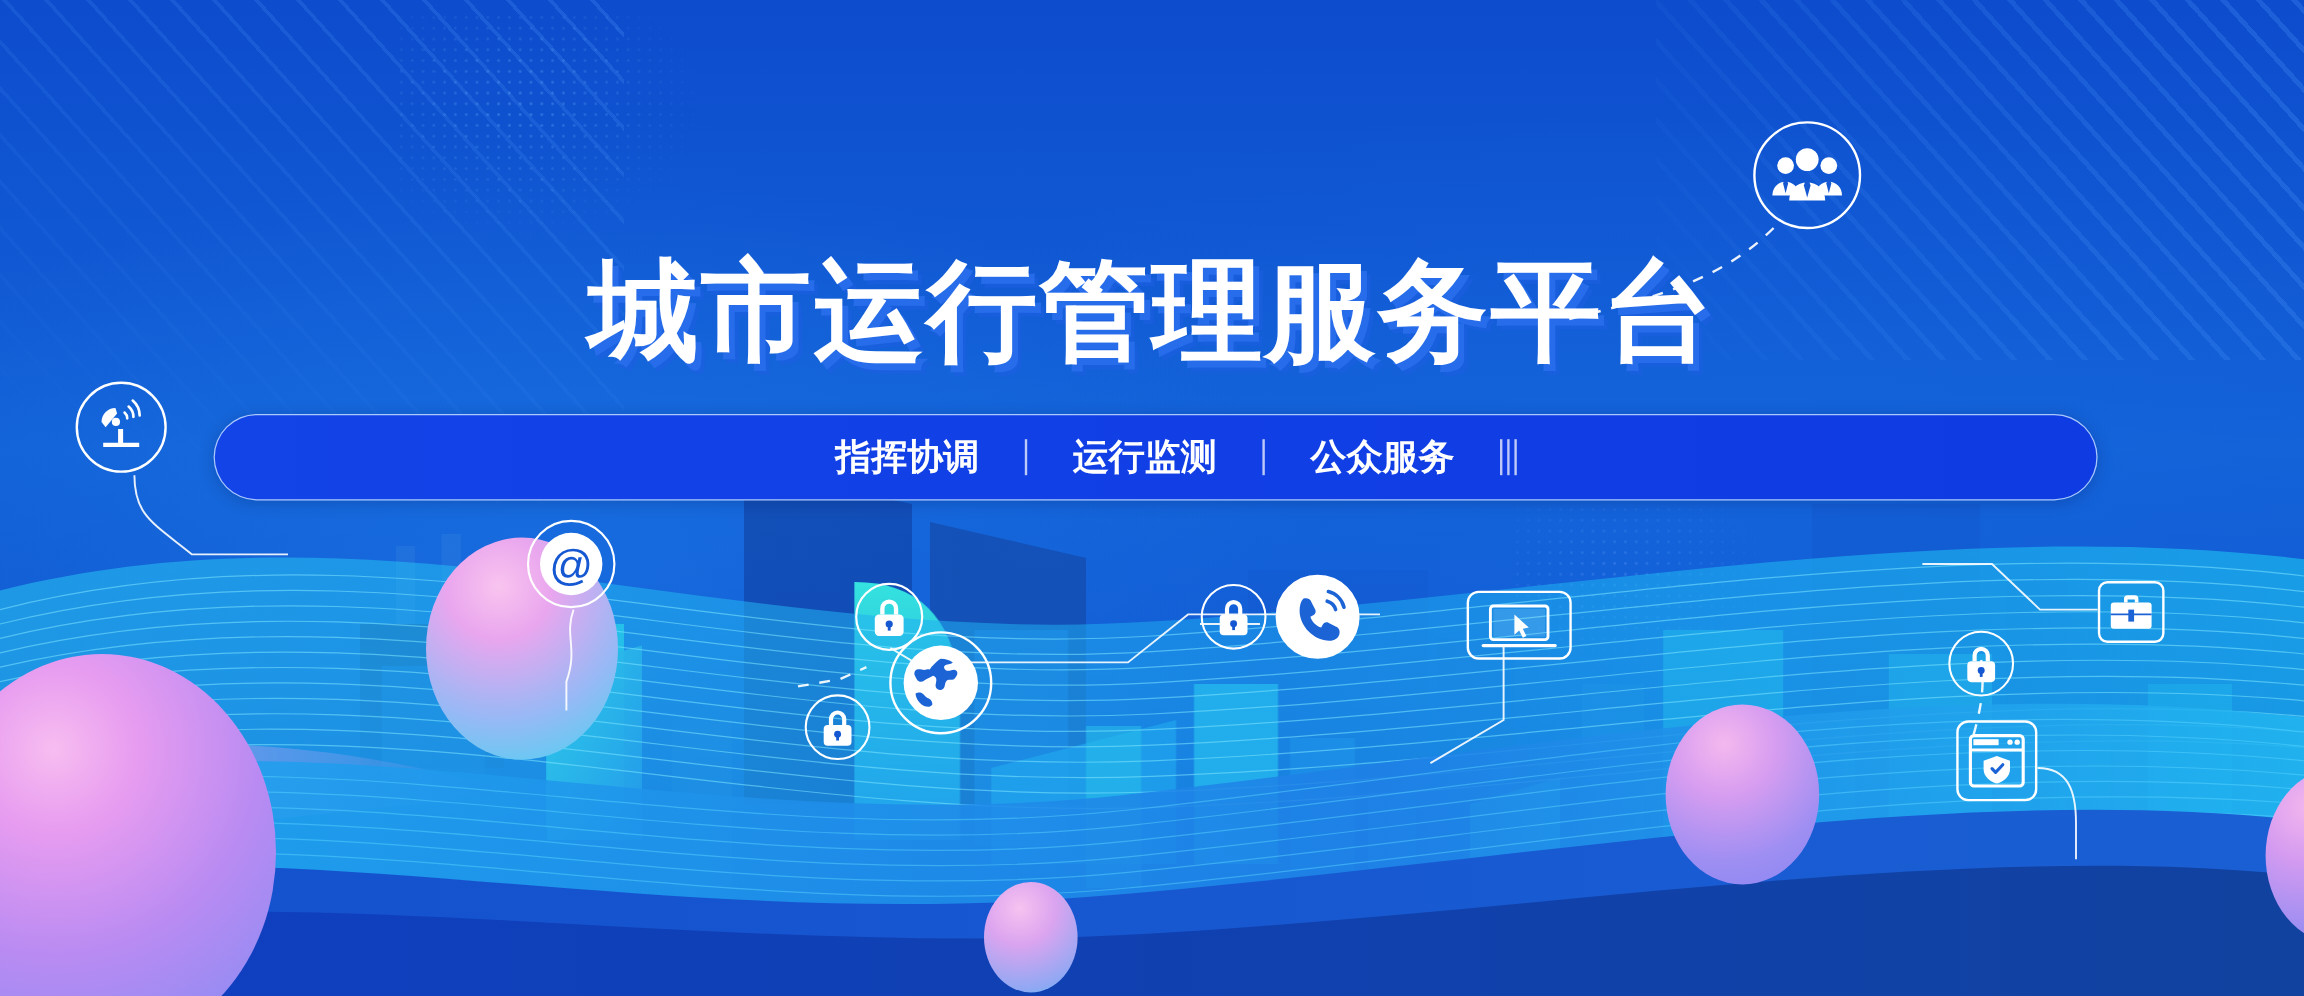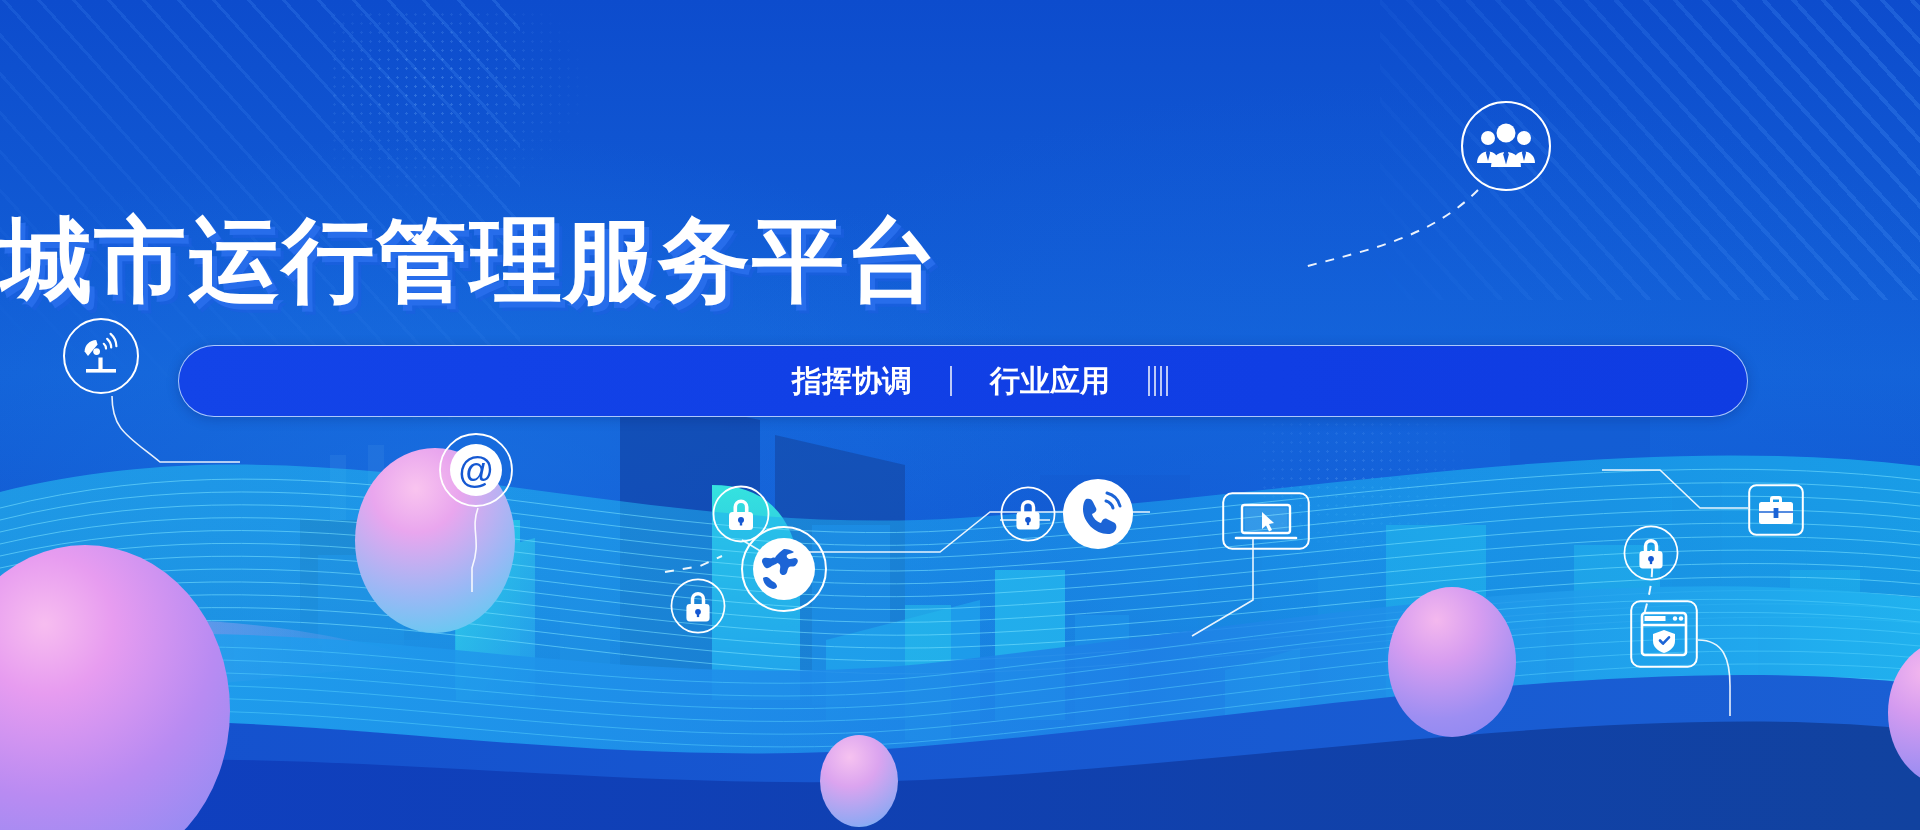--- a/index.html
+++ b/index.html
@@ -30,21 +30,21 @@
   }
   .dots{position:absolute;top:10px;left:330px;width:260px;height:190px;opacity:.35;
     background-image:radial-gradient(rgba(130,190,255,.9) 1px, transparent 1.3px);
     background-size:9px 9px;
     -webkit-mask-image:radial-gradient(ellipse at 40% 40%,#000 0%,transparent 72%);
     mask-image:radial-gradient(ellipse at 40% 40%,#000 0%,transparent 72%);
   }
   .dots.b{left:1260px;top:420px;width:220px;height:150px;opacity:.25;}
 
   
-  .title-wrap{position:absolute;left:0;right:0;top:150px;z-index:30;}
+  .title-wrap{position:absolute;left:0;right:0;top:150px;text-align:center;z-index:30;}
   .title{
     display:inline-block;color:#ffffff;font-size:92px;font-weight:700;letter-spacing:2px;
     line-height:1.06;
     text-shadow:
       5px 6px 0 rgba(40,110,235,.95),
       8px 9px 0 rgba(30,95,225,.55);
     font-family:"Liberation Sans","DejaVu Sans",sans-serif;
   }
   
   .nav{
@@ -400,20 +400,21 @@
     </svg>
   </div>
 
   <div class="title-wrap">
     <h1 class="title">城市运行管理服务平台</h1>
   </div>
 
   <nav class="nav" id="main-nav">
       <span class="nav-item">指挥协调</span>
       <span class="nav-sep"></span>
-      <span class="nav-item">行业应用</span>
+      <span class="nav-item">运行监测</span>
       <span class="nav-sep"></span>
+      <span class="nav-item">公众服务</span>
       <span class="nav-sep"></span>
       <span class="nav-sep"></span>
       <span class="nav-sep"></span>
     </nav>
 
 </div>
 
 </body></html>

